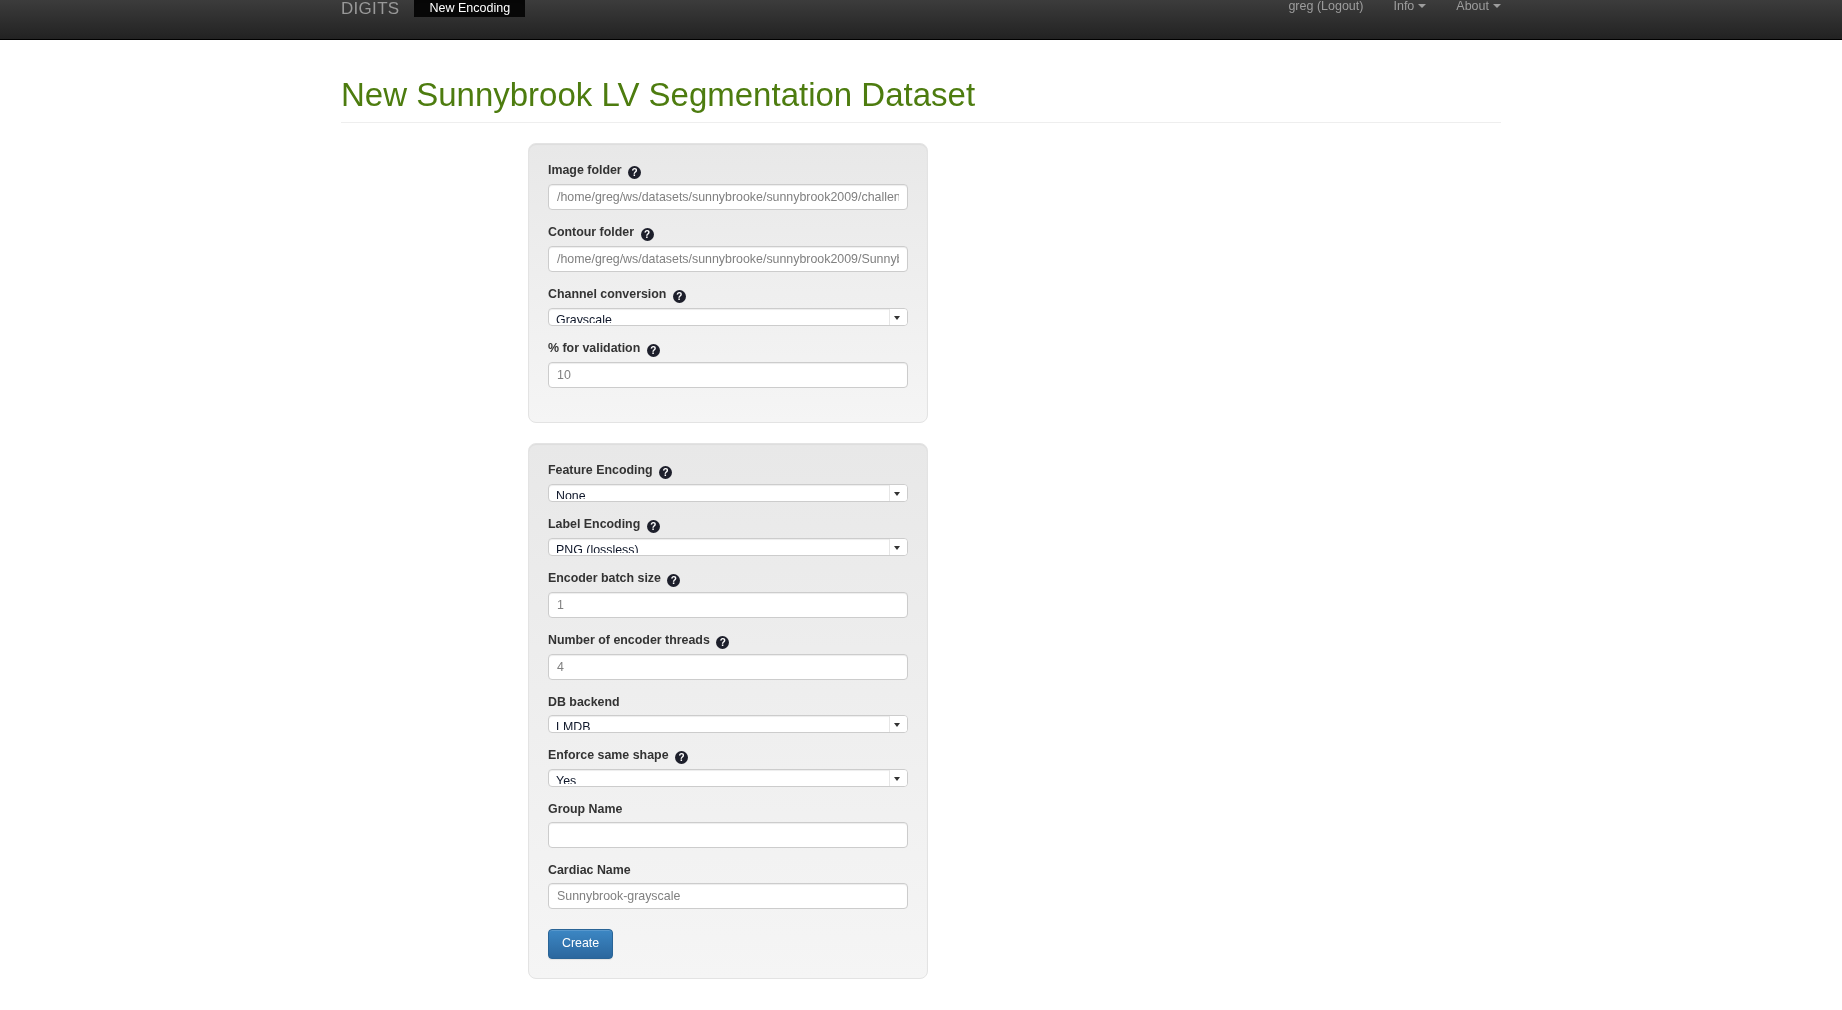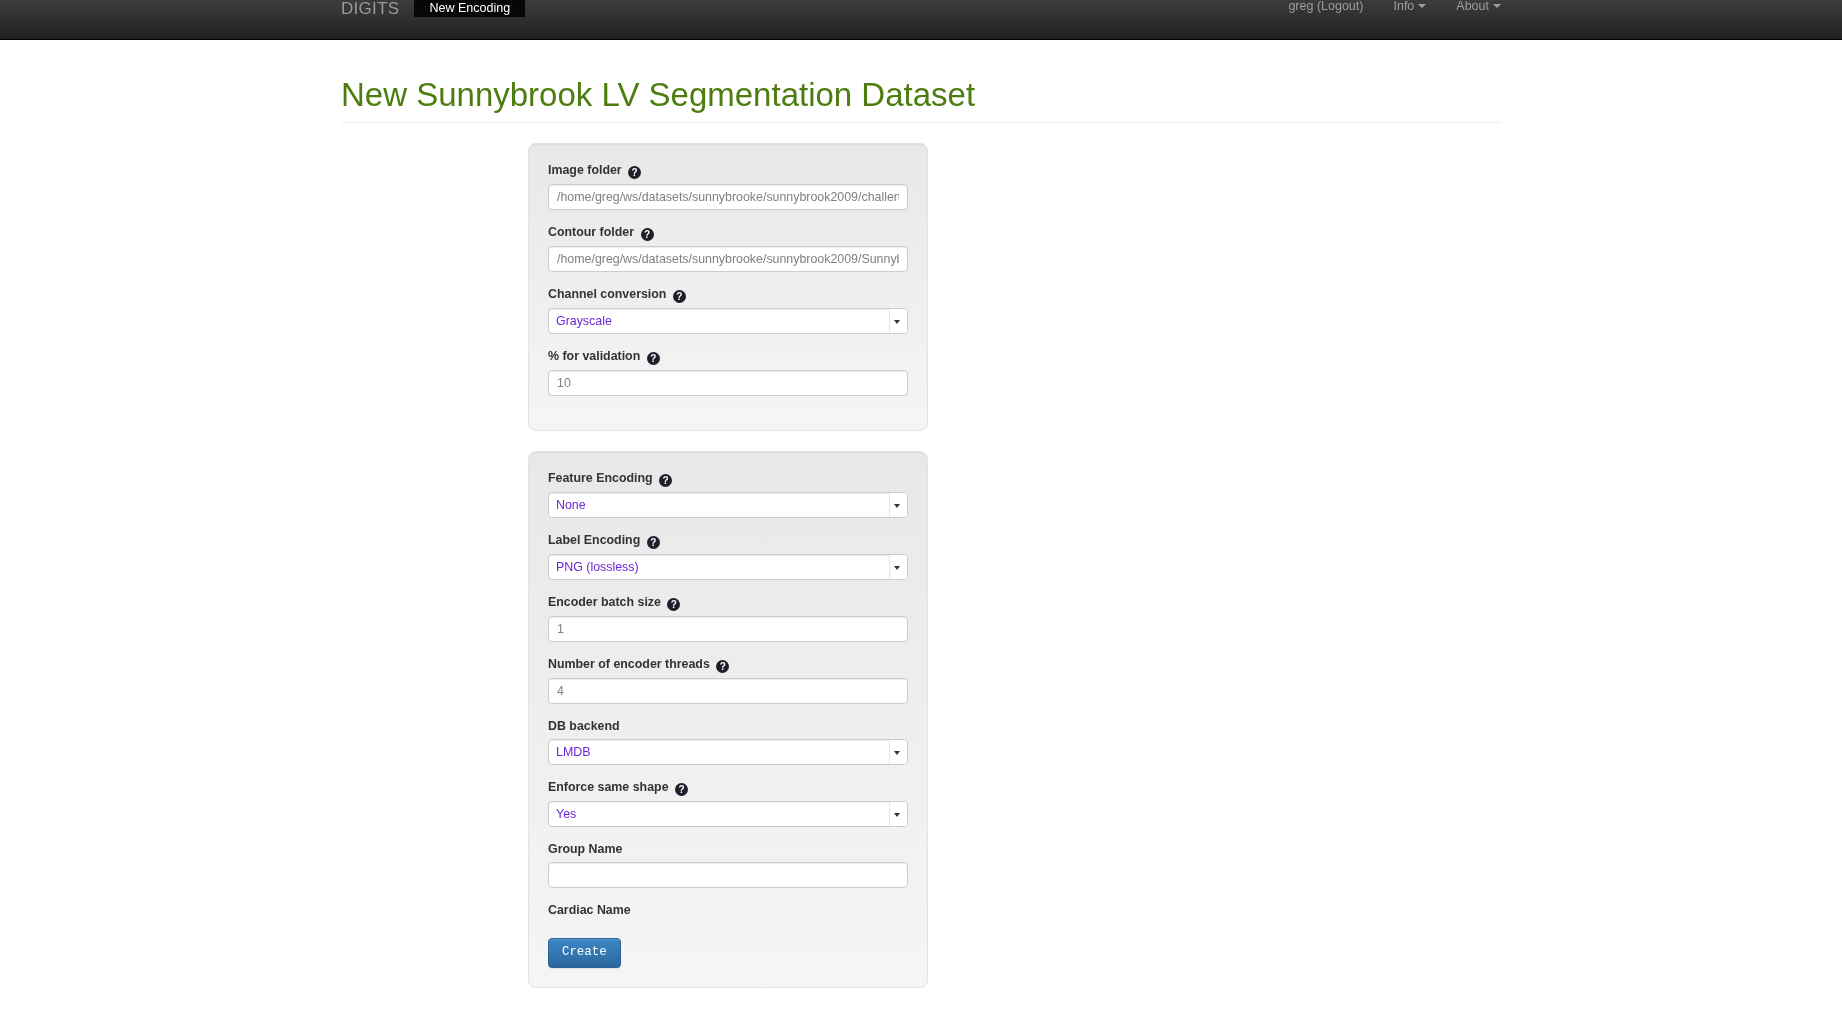--- a/index.html
+++ b/index.html
@@ -148,27 +148,27 @@
     border-radius: 4px;
     box-shadow: inset 0 1px 1px rgba(0,0,0,0.075);
     outline: none;
     text-overflow: clip;
     white-space: nowrap;
     overflow: hidden;
   }
   .form-control::placeholder { color: #a9a9a9; }
 
   select.form-control {
-    height: 26px;
+    height: 18px;
     padding: 2px 20px 2px 7px;
     appearance: none;
     -webkit-appearance: none;
     -moz-appearance: none;
     background-color: #ffffff;
-    color: #6d28d9;
+    color: #0f172a;
     cursor: pointer;
   }
   .select-wrap { position: relative; }
   .select-wrap::after {
     content: "";
     position: absolute;
     right: 8px;
     top: 50%;
     margin-top: -1.5px;
     width: 0; height: 0;
@@ -187,21 +187,21 @@
     background: #ffffff;
     border-left: 1px solid #e6e6e6;
     border-radius: 0 3px 3px 0;
     pointer-events: none;
   }
 
   .btn-create {
     display: inline-block;
     padding: 5px 13px;
     font-size: 12.4px;
-    font-family: Liberation Mono, monospace;
+    font-family: Liberation Sans, sans-serif;
     line-height: 1.42;
     color: #ffffff;
     text-align: center;
     background-image: linear-gradient(to bottom, #3c87c4 0%, #2b679e 100%);
     background-color: #337ab7;
     border: 1px solid #2a6496;
     border-radius: 4px;
     box-shadow: inset 0 1px 0 rgba(255,255,255,0.15), 0 1px 1px rgba(0,0,0,0.075);
     cursor: pointer;
     margin-top: 5px;
@@ -305,18 +305,19 @@
               <select class="form-control">
                 <option>Yes</option>
                 <option>No</option>
               </select>
             </div>
           </div><div class="form-group">
             <label class="control-label"><span>Group Name</span></label>
             <input type="text" class="form-control" style="">
           </div><div class="form-group">
             <label class="control-label"><span>Cardiac Name</span></label>
+            <input type="text" class="form-control" value="Sunnybrook-grayscale" style="">
           </div><button class="btn-create">Create</button></div>
 
     </div>
   </div>
 
 </div>
 
 </body></html>

